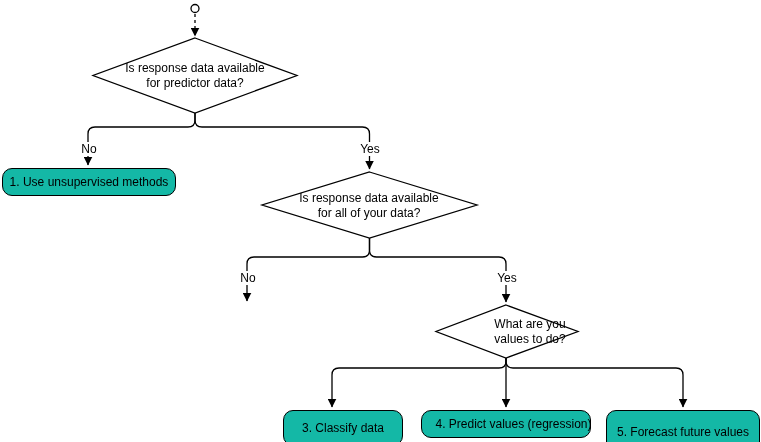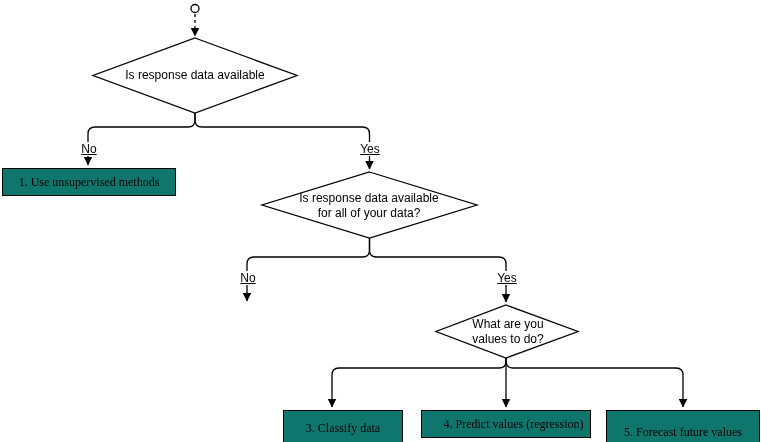--- a/index.html
+++ b/index.html
@@ -32,51 +32,49 @@
     stroke-dasharray: 3 3;
   }
   .shape {
     fill: #ffffff;
     stroke: #000000;
     stroke-width: 1.3;
   }
   .node-box {
     position: absolute;
     box-sizing: border-box;
-    background: #0f766e;
+    background: #14b8a6;
     border: 1.3px solid #000000;
-    border-radius: 0;
+    border-radius: 10px;
     display: flex;
     align-items: center;
     justify-content: center;
     font-size: 12px;
     line-height: 14px;
     text-align: center;
     white-space: nowrap;
-    font-family: Liberation Serif, serif;
   }
   .diamond-label {
     position: absolute;
     display: flex;
     flex-direction: column;
     align-items: center;
     justify-content: center;
     font-size: 12px;
     line-height: 15px;
     text-align: center;
     pointer-events: none;
   }
   .edge-label {
     position: absolute;
     background: #ffffff;
     font-size: 12px;
     line-height: 14px;
     text-align: center;
     padding: 0 1px;
-    text-decoration: underline;
   }
 </style>
 </head>
 <body>
 
 <div id="canvas">
 
   <svg id="edges-svg" viewBox="0 0 761 442" xmlns="http://www.w3.org/2000/svg">
     <defs>
       <marker id="arrow" viewBox="0 0 8 8" refX="7.5" refY="4" markerWidth="9" markerHeight="9" markerUnits="userSpaceOnUse" orient="auto">
@@ -102,26 +100,27 @@
 
     <path class="edge" d="M506,358 L506,361 Q506,368 513,368 L676,368 Q683,368 683,375 L683,407" marker-end="url(#arrow)"></path>
 
     <polygon class="shape" points="195,38 297,75.5 195,113 93,75.5"></polygon>
     <polygon class="shape" points="369.5,172 477,205 369.5,238 262,205"></polygon>
     <polygon class="shape" points="506,305 578,331.5 506,358 436,331.5"></polygon>
   </svg>
 
   <div class="diamond-label" style="left:95px; top:60px; width:200px; height:31px;">
     <span>Is response data available</span>
+    <span>for predictor data?</span>
   </div>
   <div class="diamond-label" style="left:269px; top:190px; width:200px; height:31px;">
     <span>Is response data available</span>
     <span>for all of your data?</span>
   </div>
-  <div class="diamond-label" style="left:428px; top:316px; width:160px; height:31px;">
+  <div class="diamond-label" style="left:450px; top:316px; width:160px; height:31px;">
     <span>What are you</span>
     <span>values to do?</span>
   </div>
 
   <div class="edge-label" style="left:74px; top:142px; width:28px;">No</div>
   <div class="edge-label" style="left:355px; top:142px; width:28px;">Yes</div>
   <div class="edge-label" style="left:233px; top:271px; width:28px;">No</div>
   <div class="edge-label" style="left:492px; top:271px; width:28px;">Yes</div>
 
   <div class="node-box" style="left:2px; top:168px; width:174px; height:28px;">1. Use unsupervised methods</div>

